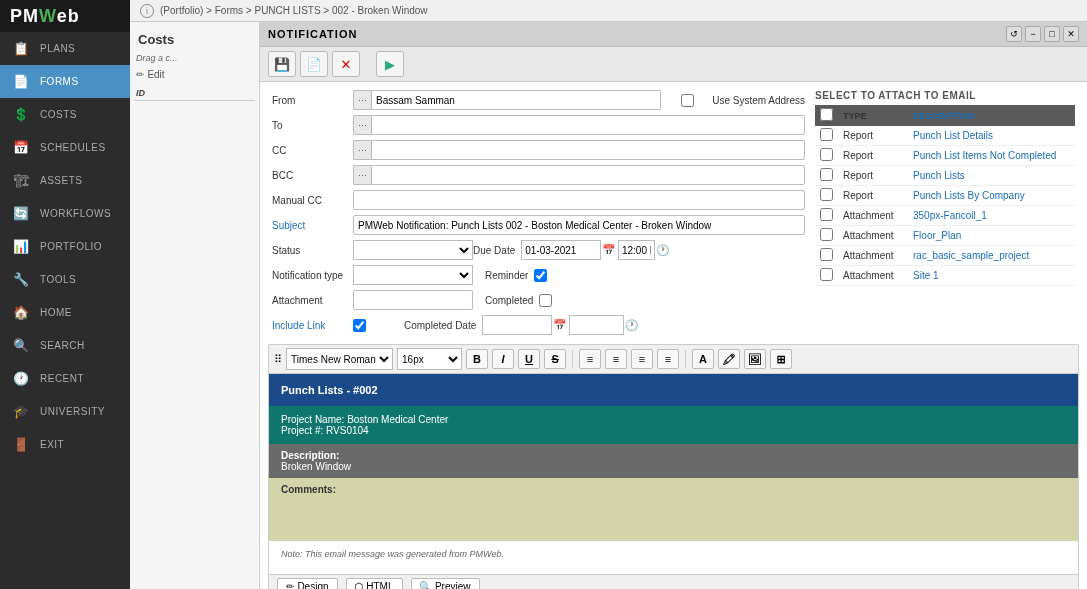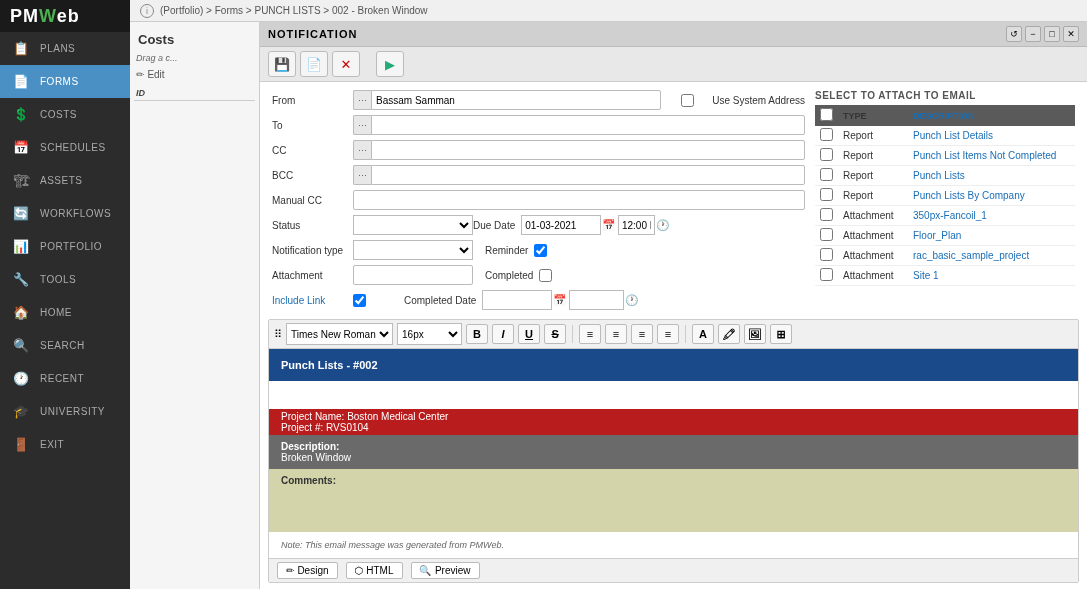--- a/index.html
+++ b/index.html
@@ -229,25 +229,24 @@
       padding: 0;
     }
     .email-header-blue {
       background: #1a4a8a;
       color: white;
       padding: 10px 12px;
       font-size: 11px;
       font-weight: bold;
     }
     .email-info {
-      background: #b91c1c;
+      background: #0f766e;
       color: white;
-      padding: 2px 12px;
-      font-size: 10px;
-      margin-top: 28px;
+      padding: 8px 12px;
+      font-size: 10px;
     }
     .email-desc {
       background: #6a6a6a;
       color: white;
       padding: 6px 12px;
       font-size: 10px;
     }
     .email-desc-label { font-weight: bold; }
     .email-comments {
       background: #d4d4aa;
@@ -433,20 +432,24 @@
               <div class="ellipsis-btn">···</div>
               <input class="form-input" type="text" value="" style="border-radius: 0px 2px 2px 0px;">
             </div>
           </div>
 
           <div class="form-row">
             <span class="form-label">Manual CC</span>
             <input class="form-input" type="text" value="" style="flex: 1 1 0%; border-radius: 2px;">
           </div>
 
+          <div class="form-row">
+            <span class="form-label blue">Subject</span>
+            <input class="form-input subject-input" type="text" value="PMWeb Notification: Punch Lists 002 - Boston Medical Center - Broken Window" style="flex: 1 1 0%; border-radius: 2px;">
+          </div>
 
           <div class="form-row">
             <span class="form-label">Status</span>
             <select class="form-select" style="width:120px; flex:none;">
               <option value=""></option>
             </select>
             <span style="font-size:10px; color:#333;">Due Date</span>
             <input class="date-input" type="text" value="01-03-2021" style="margin-left: 6px;">
             <span class="date-icon">📅</span>
             <input class="time-input" type="text" value="12:00 PM" style="">

